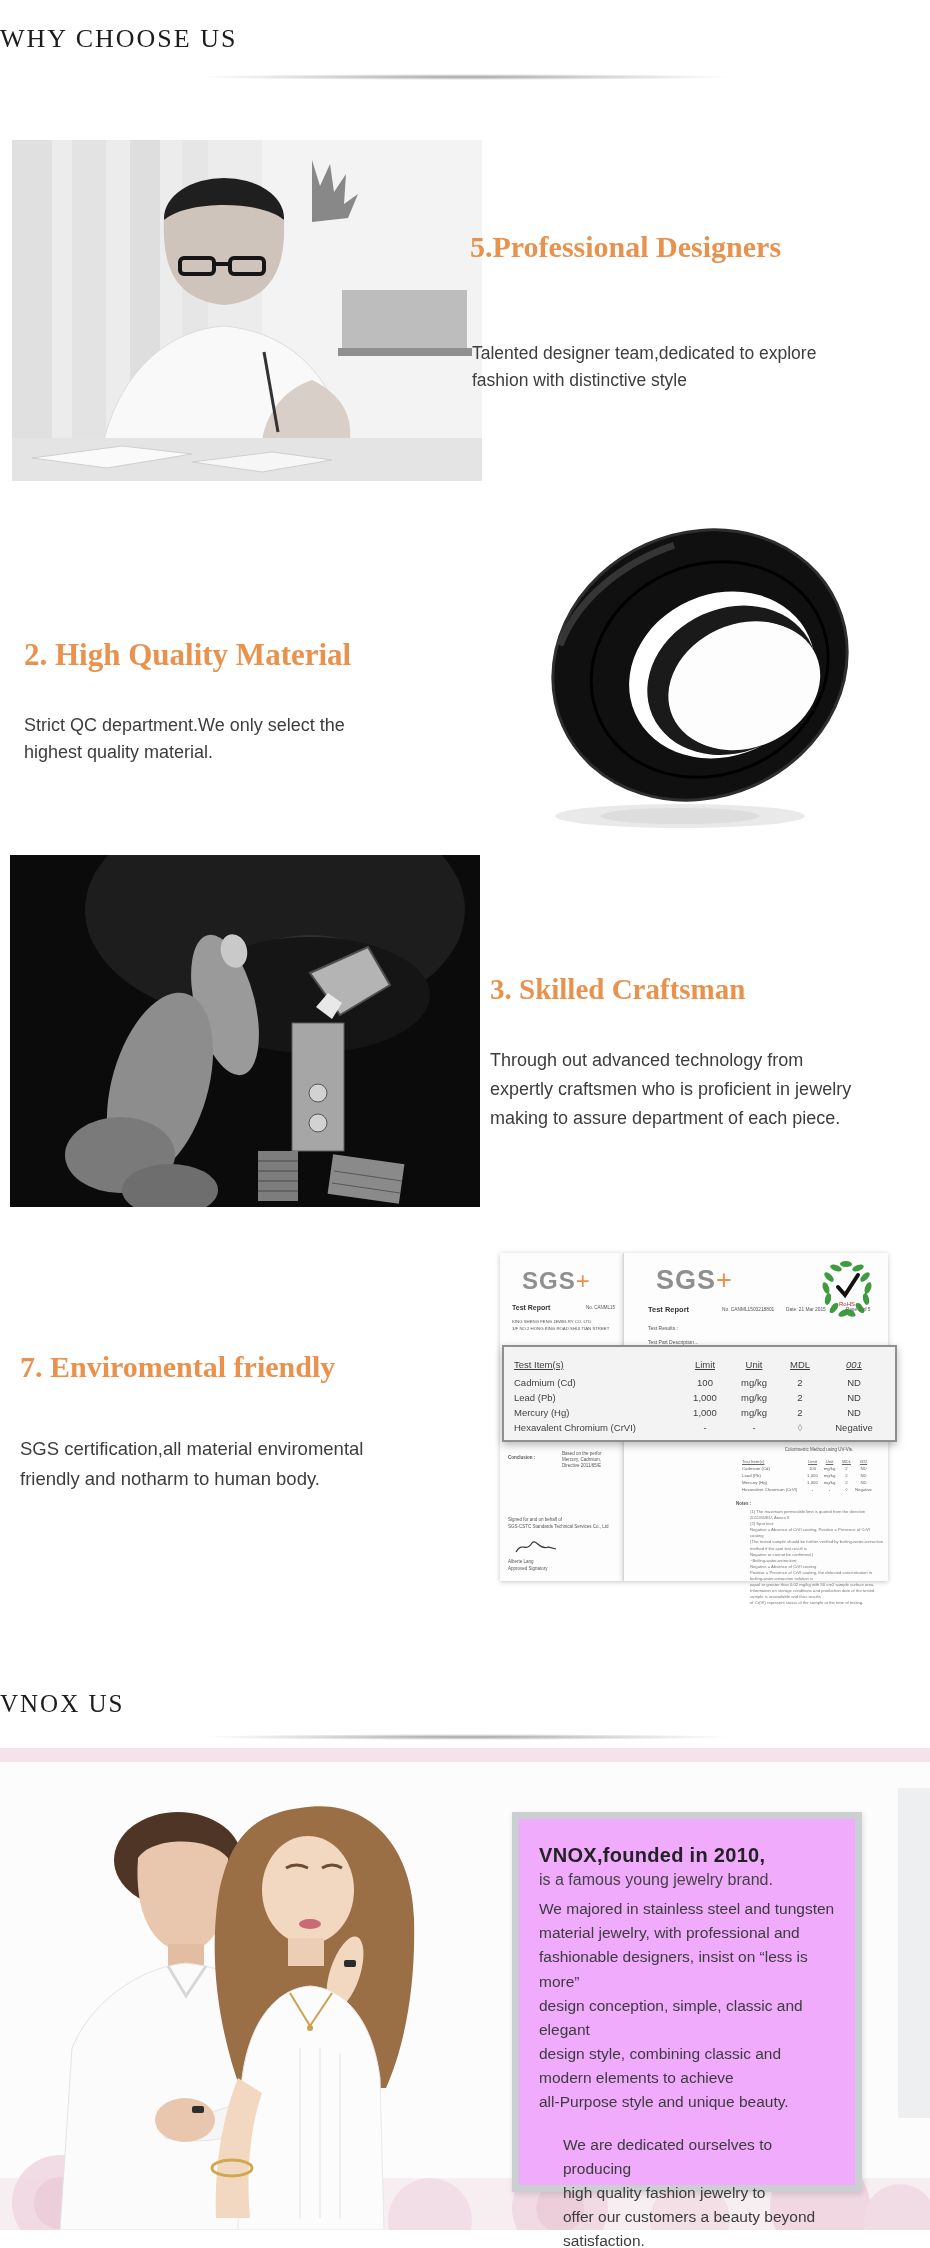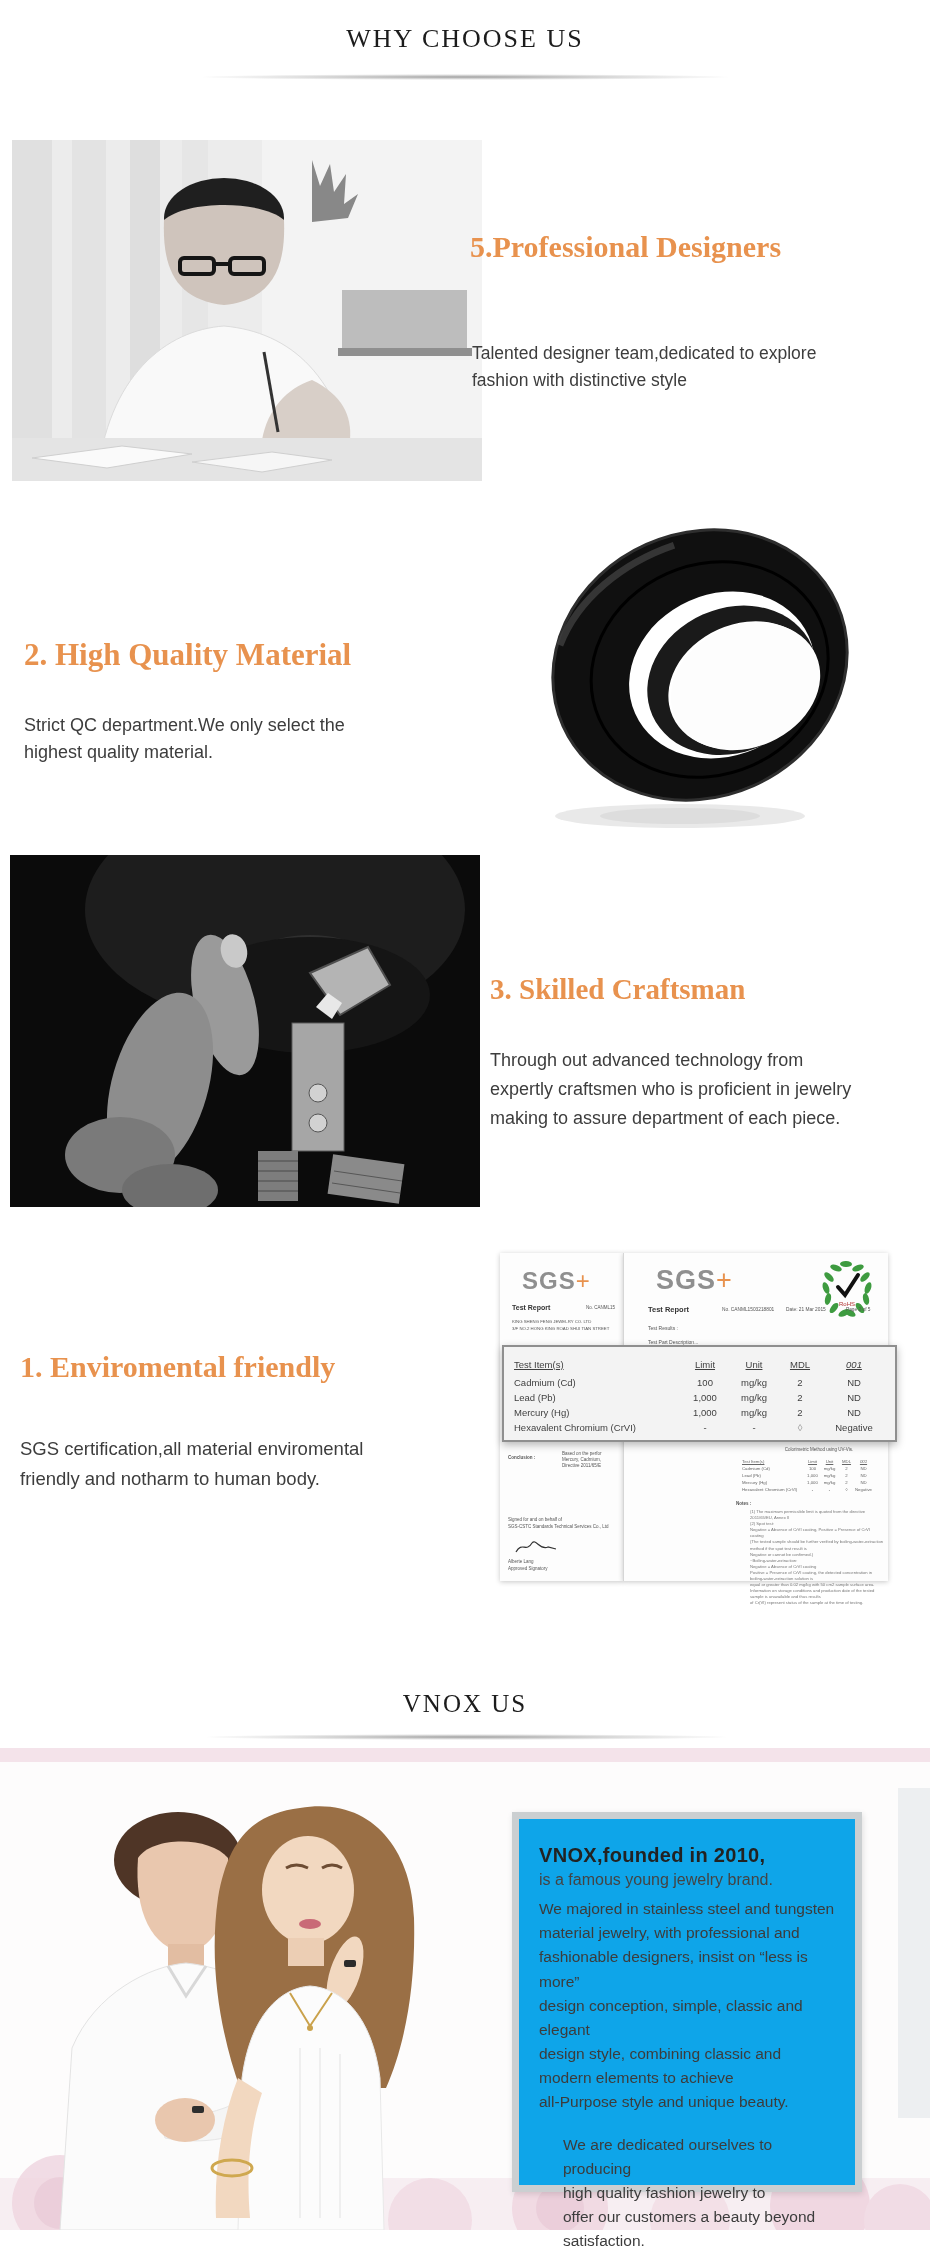--- a/index.html
+++ b/index.html
@@ -1,19 +1,19 @@
 <!DOCTYPE html>
 <html><head>
 <meta charset="utf-8">
 <style>
   html,body{margin:0;padding:0;background:#ffffff;}
   #page{position:relative;width:930px;height:2248px;background:#fff;overflow:hidden;
         font-family:"Liberation Sans",sans-serif;}
   .abs{position:absolute;}
-  .page-title{width:930px;text-align:center;color:#1c1c1c;font-size:26px;letter-spacing:2px;
+  .page-title{width:930px;color:#1c1c1c;font-size:26px;letter-spacing:2px;
               font-family:"Liberation Serif",serif;}
   .divider{height:6px;border-radius:50%;
     background:radial-gradient(ellipse at center, rgba(70,70,70,.5) 0%, rgba(110,110,110,.22) 45%, rgba(255,255,255,0) 72%);}
   .sec-h{color:#E8924E;font-weight:bold;font-family:"Liberation Serif",serif;line-height:1.1;}
   .sec-b{color:#3d3d3d;white-space:pre-line;margin-top:20px;}
   .photo{overflow:hidden;}
   .photo svg{display:block;}
   
   .cert-doc{position:absolute;background:#fdfdfd;box-shadow:0 1px 5px rgba(0,0,0,.22);}
   .sgs-logo{position:absolute;color:#8f8f8f;font-weight:bold;letter-spacing:1px;}
@@ -27,21 +27,21 @@
   .bt-c{width:46px;text-align:center;}
   .bt-l{width:52px;text-align:center;}
   .bt-e{width:62px;text-align:center;}
   .u{text-decoration:underline;}
   .it{font-style:italic;}
   .mini-row{display:flex;font-size:4.3px;color:#666;line-height:1.6;}
   .mini-name{width:62px;}
   .mini-c{width:17px;text-align:center;}
   .notes{font-size:4.2px;color:#777;line-height:1.45;white-space:pre-line;}
   
-  .about-card{position:absolute;border:7px solid #cbcfd1;background:#0ea5e9;
+  .about-card{position:absolute;border:7px solid #cbcfd1;background:#f0abfc;
               box-shadow:1px 2px 6px rgba(0,0,0,.12);}
   .card-inner{padding:25px 20px 0 20px;}
   .card-title{font-size:20px;font-weight:bold;color:#222;letter-spacing:.3px;}
   .card-sub{font-size:16px;color:#444;margin-top:4px;}
   .card-para{font-size:15.5px;color:#3c3c3c;line-height:1.56;white-space:pre-line;margin-top:8px;}
 </style>
 </head>
 <body>
 
 <div id="page">
@@ -122,21 +122,21 @@
       <rect x="320" y="304" width="72" height="40" fill="#8a8a8a" transform="rotate(8 356 324)"></rect>
       <line x1="324" y1="316" x2="392" y2="326" stroke="#565656"></line>
         <line x1="322" y1="328" x2="390" y2="338" stroke="#565656"></line>
     </svg>
   </div>
   <div class="abs sec-h" style="left:490px;top:974px;width:440px;font-size:29px;">3. Skilled Craftsman</div>
   <div class="abs sec-b" style="left:490px;top:1026px;width:440px;font-size:18px;line-height:1.62;">Through out advanced technology from
 expertly craftsmen who is proficient in jewelry
 making to assure department of each piece.</div>
 
-  <div class="abs sec-h" style="left:20px;top:1350px;width:470px;font-size:30px;">1. Enviromental friendly</div>
+  <div class="abs sec-h" style="left:20px;top:1350px;width:470px;font-size:30px;">7. Enviromental friendly</div>
   <div class="abs sec-b" style="left:20px;top:1414px;width:440px;font-size:18.5px;line-height:1.6;">SGS certification,all material enviromental
 friendly and notharm to human body.</div>
 
   <div class="abs" style="left:500px;top:1253px;width:387px;height:330px;">
 
     <div class="cert-doc" style="left:0;top:0;width:123px;height:328px;">
       <div class="sgs-logo" style="left:22px;top:14px;font-size:24px;">
         <span>SGS</span><span class="tick">+</span>
       </div>
       <div class="abs tiny" style="left:12px;top:50px;font-size:7px;font-weight:bold;color:#333;">Test Report</div>

